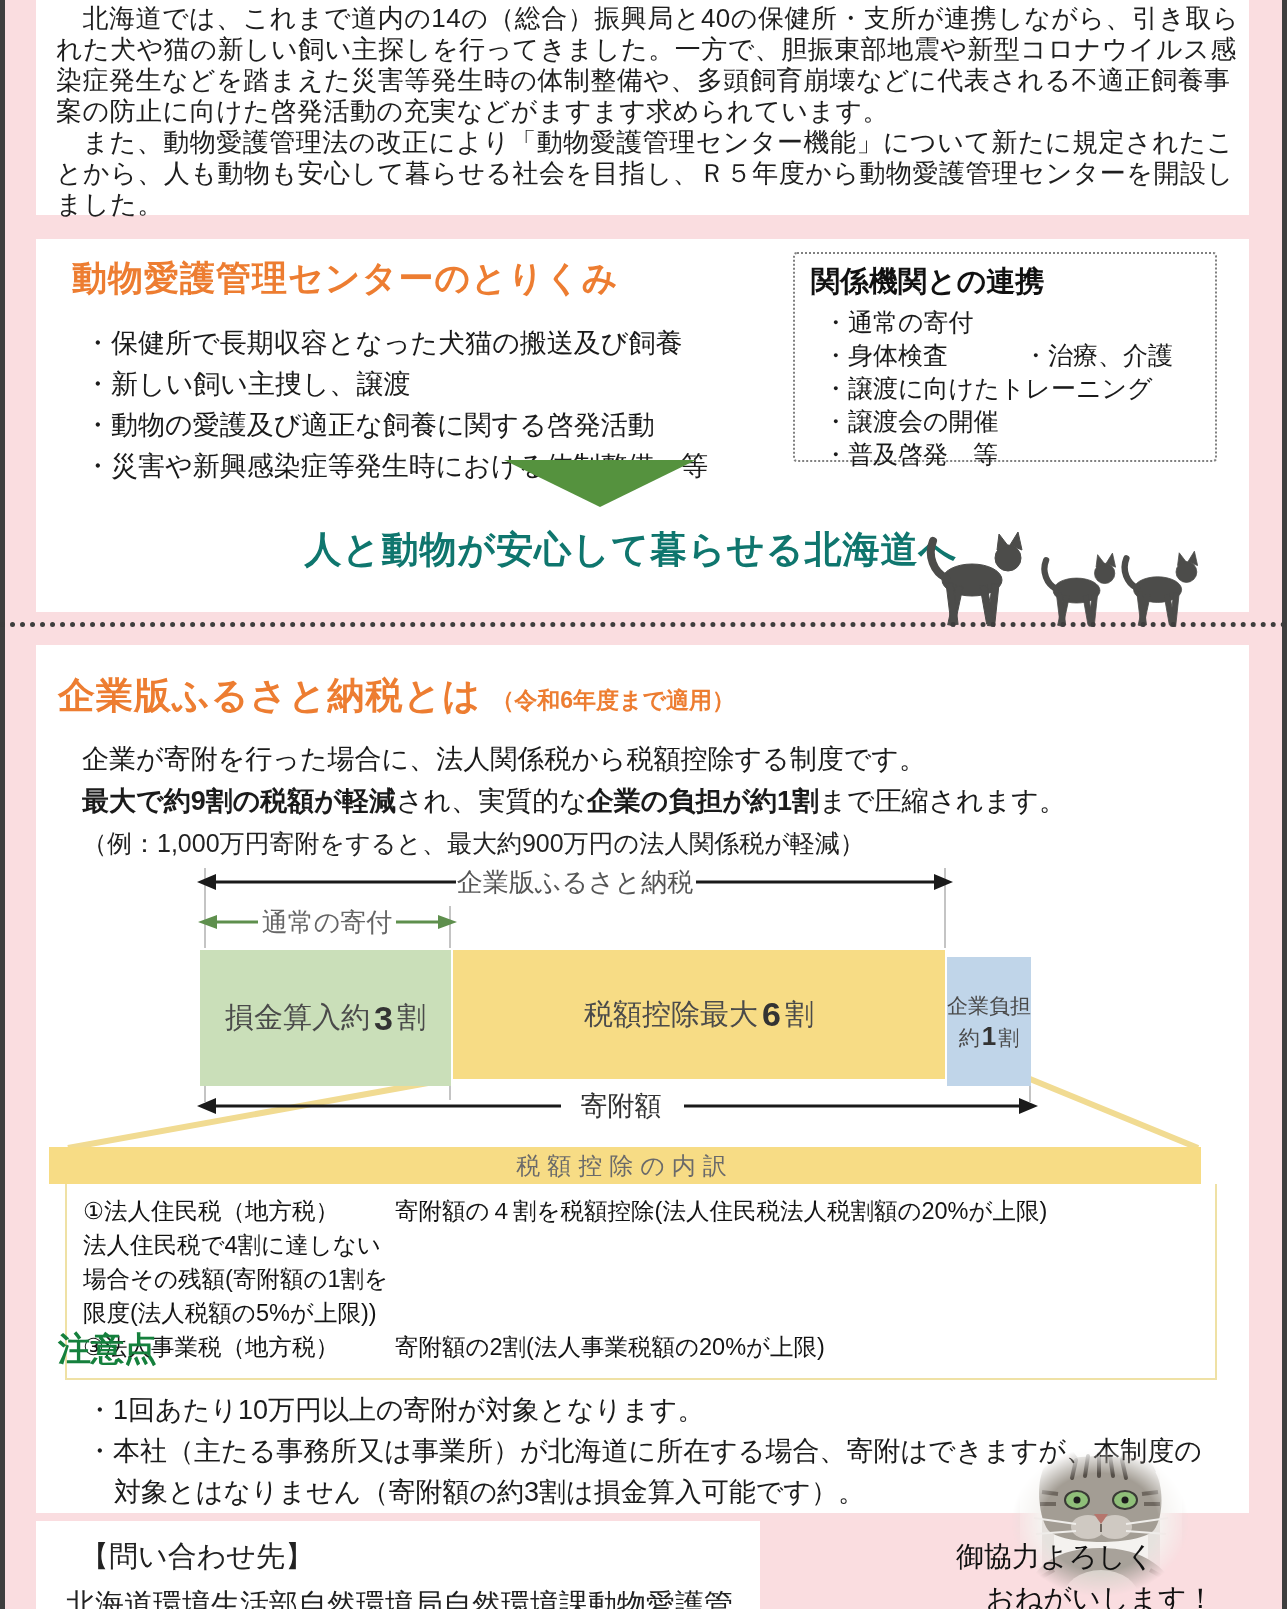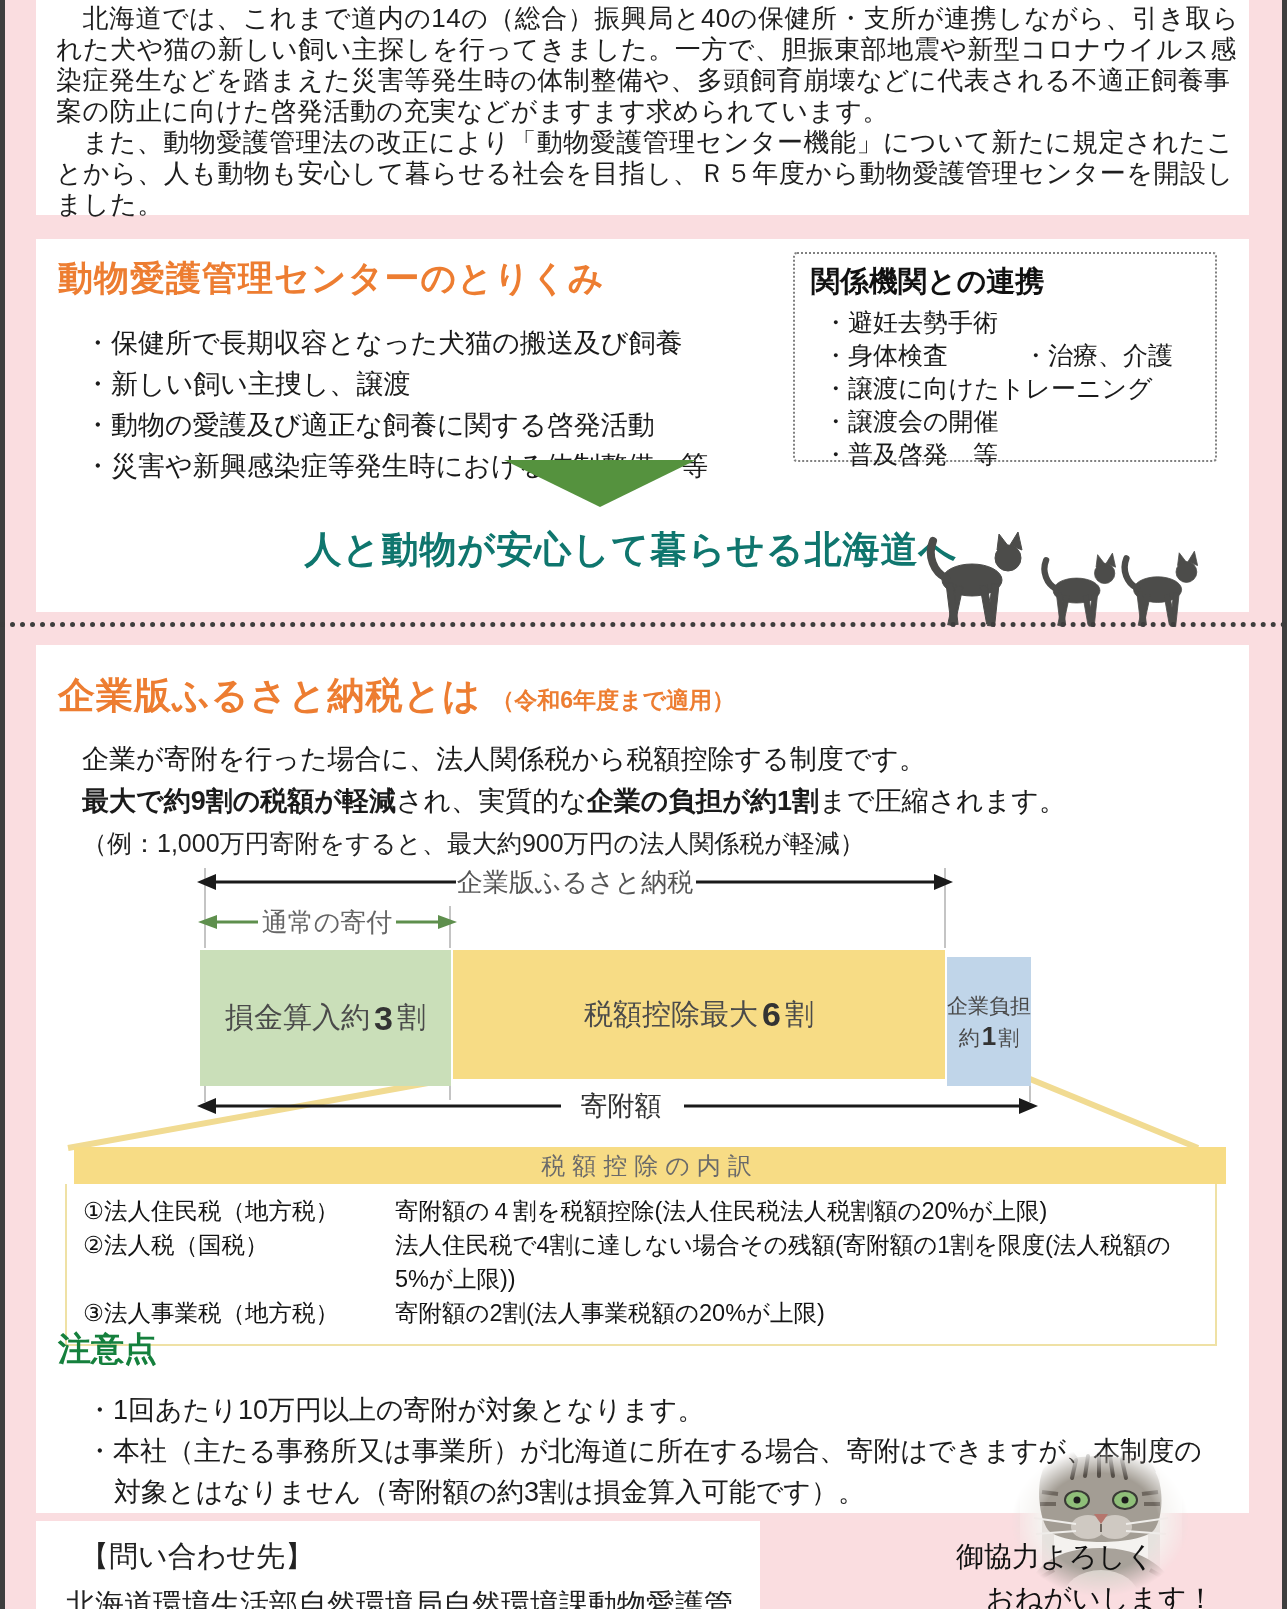--- a/index.html
+++ b/index.html
@@ -9,21 +9,21 @@
   .edge.left{left:0;}
   .edge.right{left:1282px;}
   .whitebox{position:absolute;background:#ffffff;}
 
   
   .box-intro{left:36px;top:0;width:1213px;height:215px;padding:3px 8px 0 20px;box-sizing:border-box;}
   .box-intro p{margin:0;font-size:26px;line-height:31px;color:#1e1e1e;letter-spacing:0.5px;}
 
   
   .box-center{left:36px;top:239px;width:1213px;height:373px;}
-  .c-title{position:absolute;left:22px;top:16px;font-size:35px;font-weight:800;color:#ED7D31;letter-spacing:1px;}
+  .c-title{position:absolute;left:36px;top:16px;font-size:35px;font-weight:800;color:#ED7D31;letter-spacing:1px;}
   .c-list{position:absolute;left:48px;top:84px;font-size:27px;line-height:41px;color:#1b1b1b;}
   .partner{position:absolute;left:757px;top:13px;width:424px;height:210px;border:2px dotted #808080;border-radius:4px;padding:6px 14px;box-sizing:border-box;}
   .p-title{font-size:29px;font-weight:800;color:#111;margin:2px 0 4px 2px;}
   .p-list{font-size:25px;line-height:33px;color:#1b1b1b;margin-left:14px;}
   .triangle{position:absolute;left:468px;top:221px;width:0;height:0;border-left:96px solid transparent;border-right:96px solid transparent;border-top:47px solid #55923E;}
   .slogan{position:absolute;left:230px;top:286px;width:730px;text-align:center;font-size:37px;font-weight:800;color:#0f766e;letter-spacing:1px;}
 
   .cats{position:absolute;left:920px;top:528px;z-index:5;}
 
   .sep{position:absolute;left:0;top:622px;width:1287px;height:0;border-top:5px dotted #3d3d3d;z-index:10;}
@@ -38,21 +38,21 @@
   .t-p2 b{font-weight:800;}
   .t-p3{position:absolute;left:46px;top:182px;font-size:25px;color:#222;}
 
   .dia-svg{position:absolute;left:0;top:215px;}
   .dbox{position:absolute;display:flex;align-items:center;justify-content:center;color:#4a4a4a;}
   .dbox .num{font-weight:800;font-size:34px;margin:0 4px;color:#333;}
   .dbox-green{left:164px;top:305px;width:251px;height:136px;background:#CADFB9;font-size:29px;}
   .dbox-yellow{left:417px;top:305px;width:492px;height:129px;background:#F7DC85;font-size:29px;text-align:center;}
   .dbox-blue{left:911px;top:312px;width:84px;height:129px;background:#C0D5E9;font-size:21px;flex-direction:column;line-height:30px;}
   .dbox-blue .num{font-size:26px;margin:0 2px;}
-  .band{position:absolute;left:38px;top:502px;width:1152px;height:37px;background:#F7DC85;display:flex;align-items:center;justify-content:center;font-size:24px;color:#6a6a6a;letter-spacing:7px;box-sizing:border-box;}
+  .band{position:absolute;left:13px;top:502px;width:1152px;height:37px;background:#F7DC85;display:flex;align-items:center;justify-content:center;font-size:24px;color:#6a6a6a;letter-spacing:7px;box-sizing:border-box;}
   .t-rows{position:absolute;left:29px;top:539px;width:1152px;background:#fff;border:2px solid #EFE1A5;border-top:none;box-sizing:border-box;padding:10px 16px 14px 16px;}
   .trow{display:grid;grid-template-columns:312px 1fr;font-size:23.5px;line-height:34px;color:#141414;}
 
   .n-title{position:absolute;left:22px;top:682px;font-size:33px;font-weight:800;color:#15803d;}
   .n-list{position:absolute;left:50px;top:745px;width:1130px;font-size:27px;line-height:41px;color:#1b1b1b;}
   .n-list .hang{padding-left:28px;text-indent:-28px;}
 
   
   .box-contact{left:36px;top:1521px;width:724px;height:120px;}
   .d-title{position:absolute;left:44px;top:16px;font-size:29px;color:#222;}
@@ -80,21 +80,21 @@
     <div class="c-title">動物愛護管理センターのとりくみ</div>
     <div class="c-list">
       <div>・保健所で長期収容となった犬猫の搬送及び飼養</div>
       <div>・新しい飼い主捜し、譲渡</div>
       <div>・動物の愛護及び適正な飼養に関する啓発活動</div>
       <div>・災害や新興感染症等発生時における体制整備　等</div>
     </div>
     <div class="partner">
       <div class="p-title">関係機関との連携</div>
       <div class="p-list">
-        <div>・避妊去勢手術</div>
+        <div>・通常の寄付</div>
         <div>・身体検査　　　・治療、介護</div>
         <div>・譲渡に向けたトレーニング</div>
         <div>・譲渡会の開催</div>
         <div>・普及啓発　等</div>
       </div>
     </div>
     <div class="triangle"></div>
     <div class="slogan">人と動物が安心して暮らせる北海道へ</div>
   </div>
 
@@ -178,21 +178,20 @@
       <span><span>約</span><span class="num">1</span><span>割</span></span>
     </div>
 
     <div class="band">税額控除の内訳</div>
     <div class="t-rows">
       <div class="trow">
         <span>①法人住民税（地方税）</span>
         <span>寄附額の４割を税額控除(法人住民税法人税割額の20%が上限)</span>
       </div>
       <div class="trow">
-        <span>②法人税（国税）</span>
         <span>法人住民税で4割に達しない場合その残額(寄附額の1割を限度(法人税額の5%が上限))</span>
       </div>
       <div class="trow">
         <span>③法人事業税（地方税）</span>
         <span>寄附額の2割(法人事業税額の20%が上限)</span>
       </div>
     </div>
 
     <div class="n-title">注意点</div>
     <div class="n-list">

